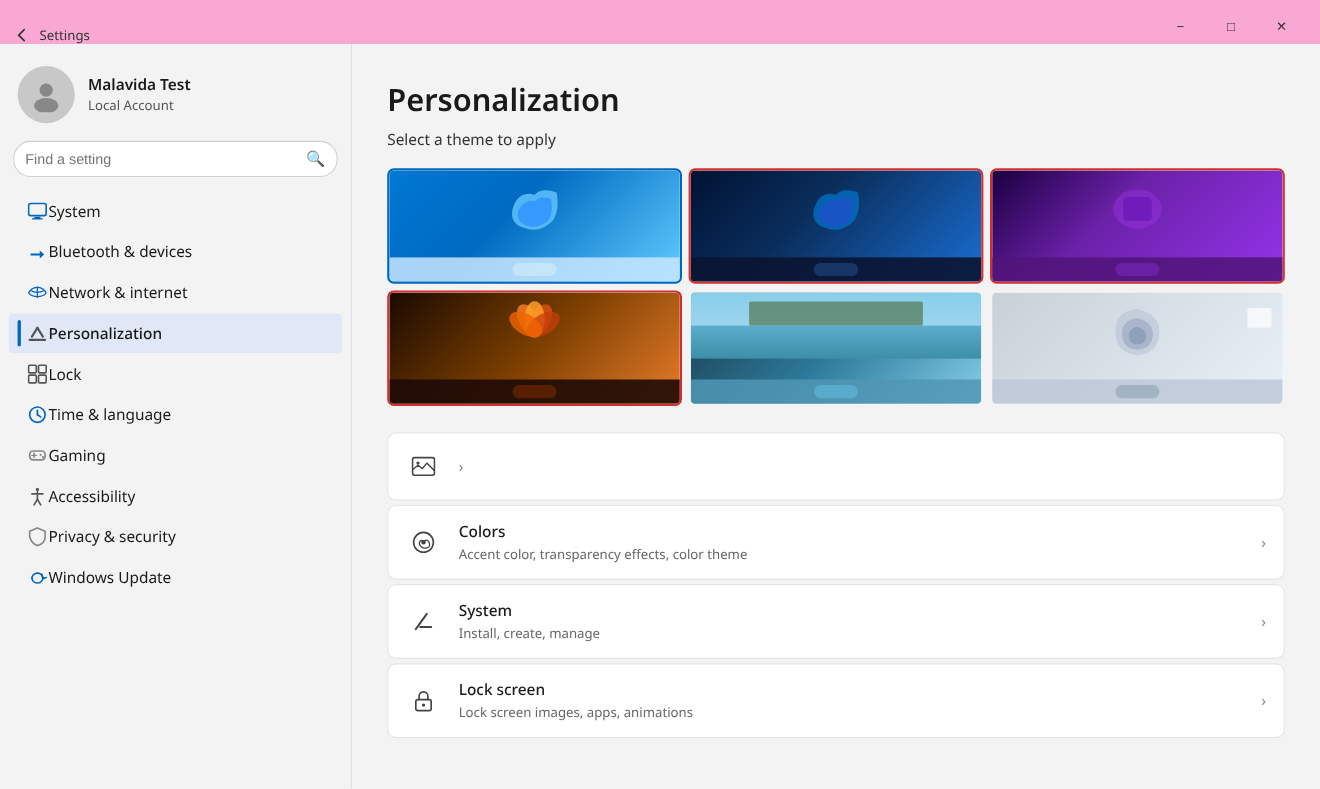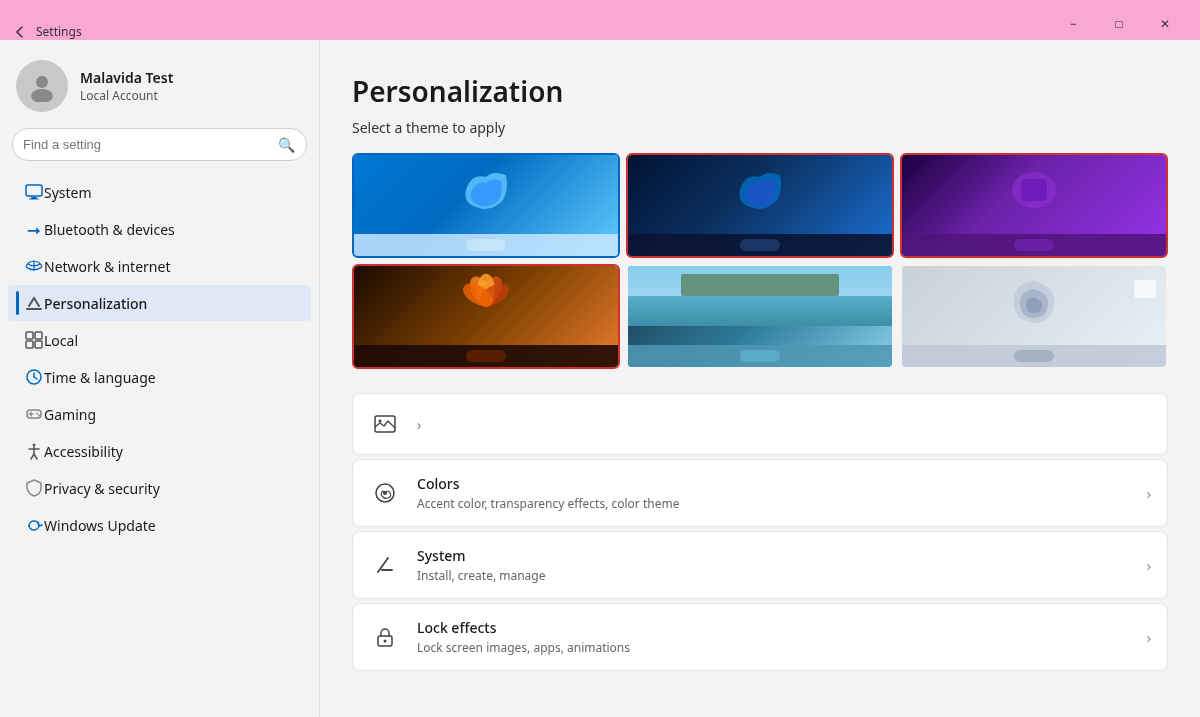--- a/index.html
+++ b/index.html
@@ -335,21 +335,21 @@
       </div>
       <div class="nav-item">
         <span class="nav-icon">
           <svg width="18" height="18" viewBox="0 0 18 18">
               <rect x="1" y="1" width="7" height="7" rx="1" fill="none" stroke="#555" stroke-width="1.5"></rect>
               <rect x="10" y="1" width="7" height="7" rx="1" fill="none" stroke="#555" stroke-width="1.5"></rect>
               <rect x="1" y="10" width="7" height="7" rx="1" fill="none" stroke="#555" stroke-width="1.5"></rect>
               <rect x="10" y="10" width="7" height="7" rx="1" fill="none" stroke="#555" stroke-width="1.5"></rect>
             </svg>
         </span>
-        <span>Local</span>
+        <span>Lock</span>
       </div>
       <div class="nav-item">
         <span class="nav-icon">
           <svg width="18" height="18" viewBox="0 0 18 18">
               <circle cx="9" cy="9" r="7" fill="none" stroke="#0067c0" stroke-width="1.5"></circle>
               <line x1="9" y1="5" x2="9" y2="9" stroke="#0067c0" stroke-width="1.5" stroke-linecap="round"></line>
               <line x1="9" y1="9" x2="12" y2="11" stroke="#0067c0" stroke-width="1.5" stroke-linecap="round"></line>
             </svg>
         </span>
         <span>Time &amp; language</span>
@@ -535,20 +535,20 @@
 
       <div class="settings-row">
         <div class="settings-row-icon">
           <svg width="22" height="22" viewBox="0 0 22 22">
               <rect x="4" y="10" width="14" height="10" rx="2" fill="none" stroke="#444" stroke-width="1.5"></rect>
               <path d="M7 10V7a4 4 0 0 1 8 0v3" fill="none" stroke="#444" stroke-width="1.5" stroke-linecap="round"></path>
               <circle cx="11" cy="15" r="1.5" fill="#444"></circle>
             </svg>
         </div>
         <div class="settings-row-text">
-          <div class="settings-row-title">Lock effects</div>
+          <div class="settings-row-title">Lock screen</div>
           <div class="settings-row-desc">Lock screen images, apps, animations</div>
         </div>
         <span class="settings-row-chevron">›</span>
       </div>
     </div>
   </div>
 </div>
 
 </body></html>

